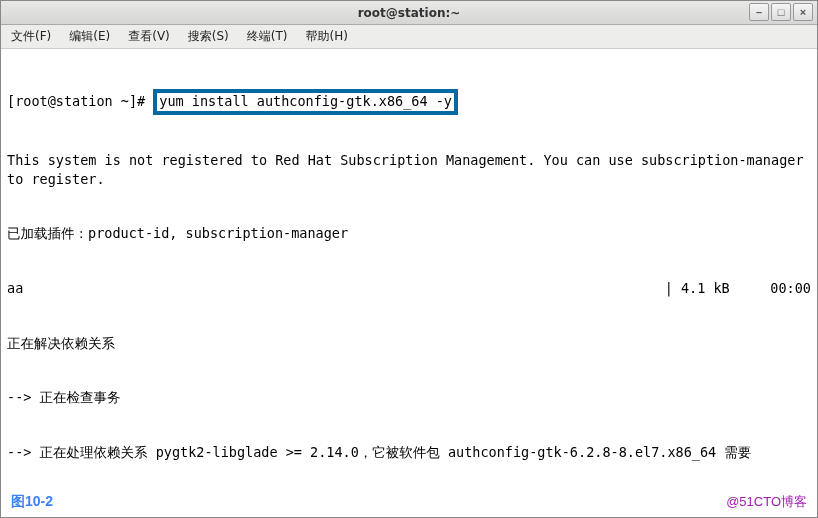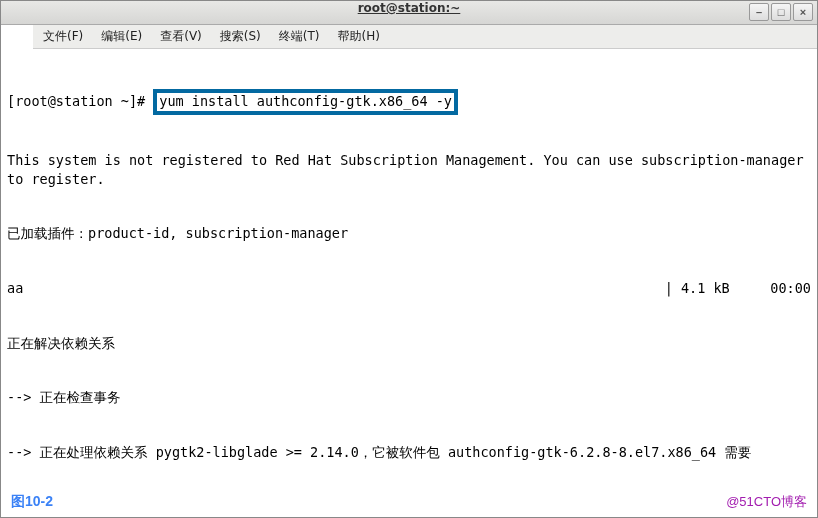--- a/index.html
+++ b/index.html
@@ -14,28 +14,27 @@
       width: 818px;
       height: 518px;
       position: relative;
       border: 1px solid #888;
     }
     .titlebar {
       height: 24px;
       background: linear-gradient(to bottom, #e8e8e6, #d6d6d4);
       border-bottom: 1px solid #aaa;
       display: flex;
-      align-items: flex-start;
+      align-items: center;
       justify-content: center;
       position: relative;
       font-family: "DejaVu Sans", sans-serif;
       font-size: 12px;
       font-weight: bold;
       color: #333;
-      text-decoration: underline;
     }
     .window-controls {
       position: absolute;
       right: 4px;
       top: 2px;
       display: flex;
       gap: 2px;
     }
     .win-btn {
       width: 20px;
@@ -55,21 +54,20 @@
       height: 24px;
       background: #ededeb;
       border-bottom: 1px solid #ccc;
       display: flex;
       align-items: center;
       padding: 0 6px;
       font-family: "DejaVu Sans", sans-serif;
       font-size: 12px;
       gap: 10px;
       color: #222;
-      margin-left: 32px;
     }
     .menu-item {
       cursor: pointer;
       padding: 2px 4px;
     }
     .terminal-area {
       padding: 4px 6px;
       color: #000;
       line-height: 1.35;
       font-size: 13.5px;

